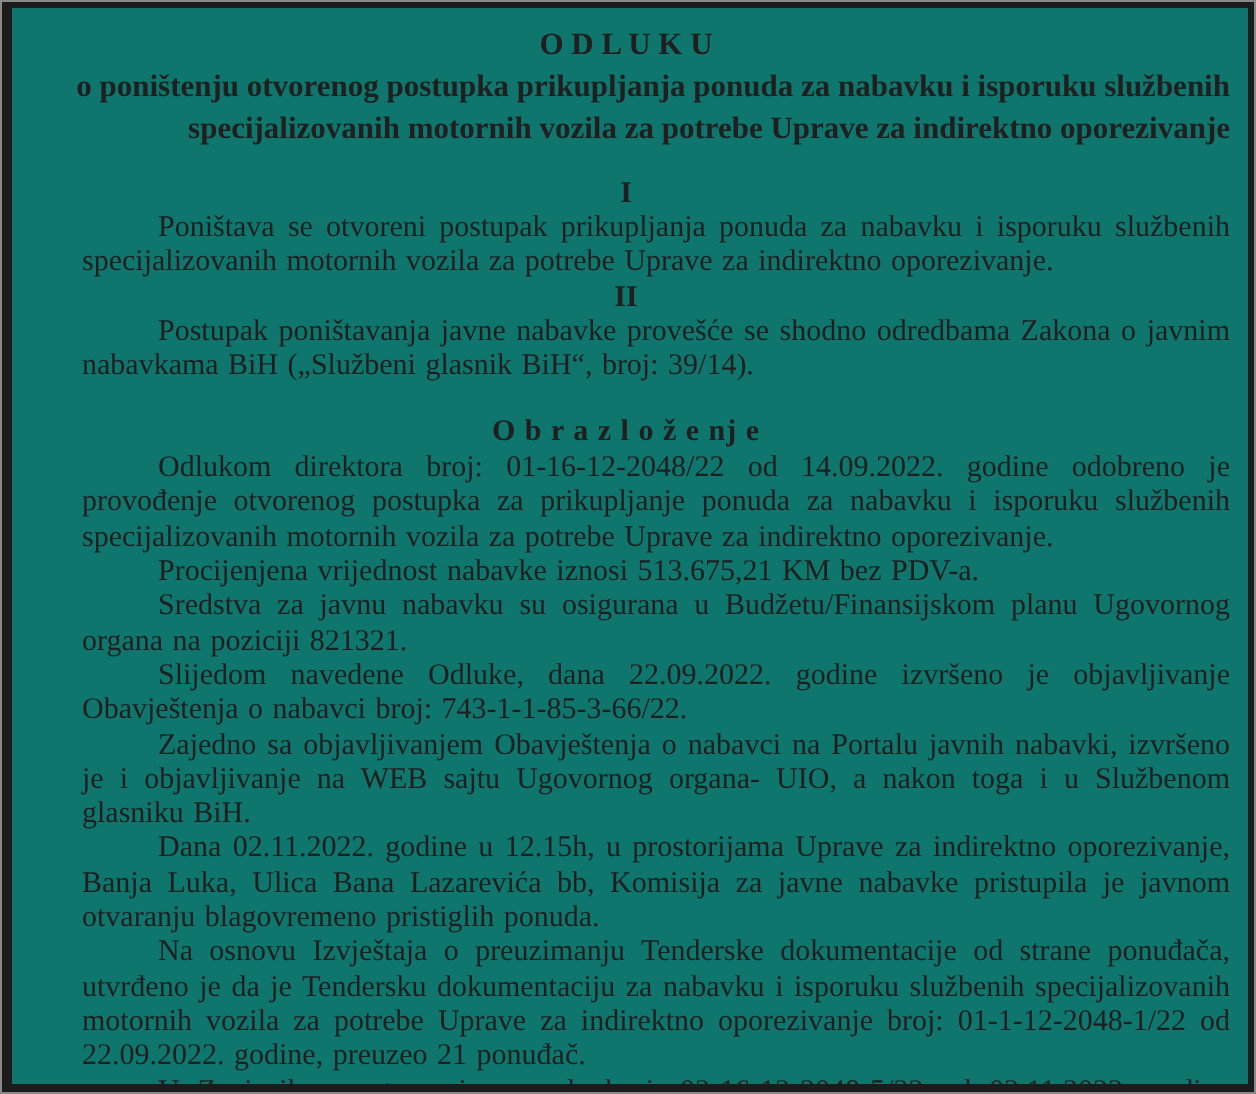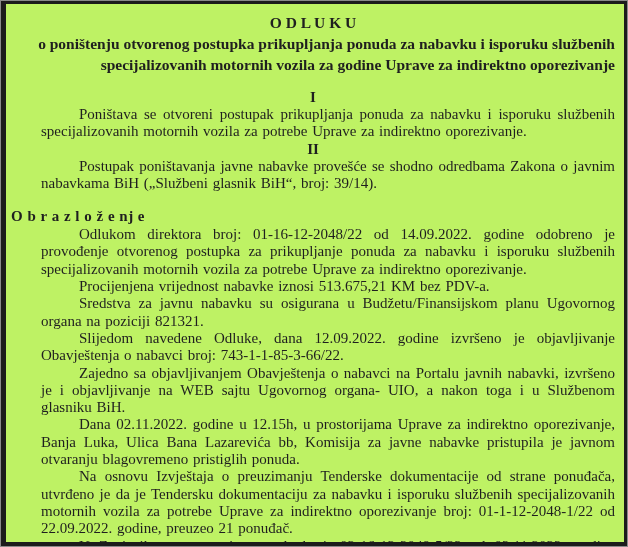--- a/index.html
+++ b/index.html
@@ -9,21 +9,21 @@
     height: 547px;
     background: #6f6f6f;
     font-family: "Liberation Serif", serif;
     overflow: hidden;
   }
 
   .scan-page {
     position: relative;
     width: 628px;
     height: 547px;
-    background: #bef264;
+    background: #0f766e;
     border: 4px solid #1c1c1c;
     border-left-width: 6px;
     border-bottom-width: 5px;
     outline: 1px solid #8a8a8a;
     outline-offset: -1px;
     padding: 6px 9px 2px 5px;
     color: #1f1f1f;
     overflow: hidden;
   }
 
@@ -46,21 +46,21 @@
     text-align: center;
     font-weight: bold;
     font-size: 15px;
     line-height: 17px;
   }
 
   .gap-before-sections { margin-top: 14px; }
   .gap-before-rationale { margin-top: 15px; }
 
   .rationale-heading {
-    text-align: left;
+    text-align: center;
     font-weight: bold;
     font-size: 15px;
     line-height: 18px;
     letter-spacing: 0.5px;
     margin-bottom: 1px;
   }
 
   p.body-paragraph {
     font-size: 15px;
     line-height: 17.3px;
@@ -71,32 +71,32 @@
   }
 </style>
 </head>
 <body>
 
 <div class="scan-page">
 
   <div class="doc-title">O D L U K U</div>
 
   <div class="doc-subtitle-line">o poništenju otvorenog postupka prikupljanja ponuda za nabavku i isporuku službenih</div>
-  <div class="doc-subtitle-line">specijalizovanih motornih vozila za godine Uprave za indirektno oporezivanje</div>
+  <div class="doc-subtitle-line">specijalizovanih motornih vozila za potrebe Uprave za indirektno oporezivanje</div>
 
   <div class="section-numeral gap-before-sections">I</div>
   <p class="body-paragraph">Poništava se otvoreni postupak prikupljanja ponuda za nabavku i isporuku službenih specijalizovanih motornih vozila za potrebe Uprave za indirektno oporezivanje.</p>
 
   <div class="section-numeral">II</div>
   <p class="body-paragraph">Postupak poništavanja javne nabavke provešće se shodno odredbama Zakona o javnim nabavkama BiH („Službeni glasnik BiH“, broj: 39/14).</p>
 
   <div class="rationale-heading gap-before-rationale">O b r a z l o ž e nj e</div>
 
   <p class="body-paragraph">Odlukom direktora broj: 01-16-12-2048/22 od 14.09.2022. godine odobreno je provođenje otvorenog postupka za prikupljanje ponuda za nabavku i isporuku službenih specijalizovanih motornih vozila za potrebe Uprave za indirektno oporezivanje.</p>
   <p class="body-paragraph">Procijenjena vrijednost nabavke iznosi 513.675,21 KM bez PDV-a.</p>
   <p class="body-paragraph">Sredstva za javnu nabavku su osigurana u Budžetu/Finansijskom planu Ugovornog organa na poziciji 821321.</p>
-  <p class="body-paragraph">Slijedom navedene Odluke, dana 12.09.2022. godine izvršeno je objavljivanje Obavještenja o nabavci broj: 743-1-1-85-3-66/22.</p>
+  <p class="body-paragraph">Slijedom navedene Odluke, dana 22.09.2022. godine izvršeno je objavljivanje Obavještenja o nabavci broj: 743-1-1-85-3-66/22.</p>
   <p class="body-paragraph">Zajedno sa objavljivanjem Obavještenja o nabavci na Portalu javnih nabavki, izvršeno je i objavljivanje na WEB sajtu Ugovornog organa- UIO, a nakon toga i u Službenom glasniku BiH.</p>
   <p class="body-paragraph">Dana 02.11.2022. godine u 12.15h, u prostorijama Uprave za indirektno oporezivanje, Banja Luka, Ulica Bana Lazarevića bb, Komisija za javne nabavke pristupila je javnom otvaranju blagovremeno pristiglih ponuda.</p>
   <p class="body-paragraph">Na osnovu Izvještaja o preuzimanju Tenderske dokumentacije od strane ponuđača, utvrđeno je da je Tendersku dokumentaciju za nabavku i isporuku službenih specijalizovanih motornih vozila za potrebe Uprave za indirektno oporezivanje broj: 01-1-12-2048-1/22 od 22.09.2022. godine, preuzeo 21 ponuđač.</p>
   <p class="body-paragraph">U Zapisniku o otvaranju ponuda broj: 02-16-12-2048-5/22 od 02.11.2022. godine Komisija je konstatovala da u roku određenom za prijem ponuda nije pristigla niti jedna ponuda.</p>
 
 </div>
 
 </body></html>

